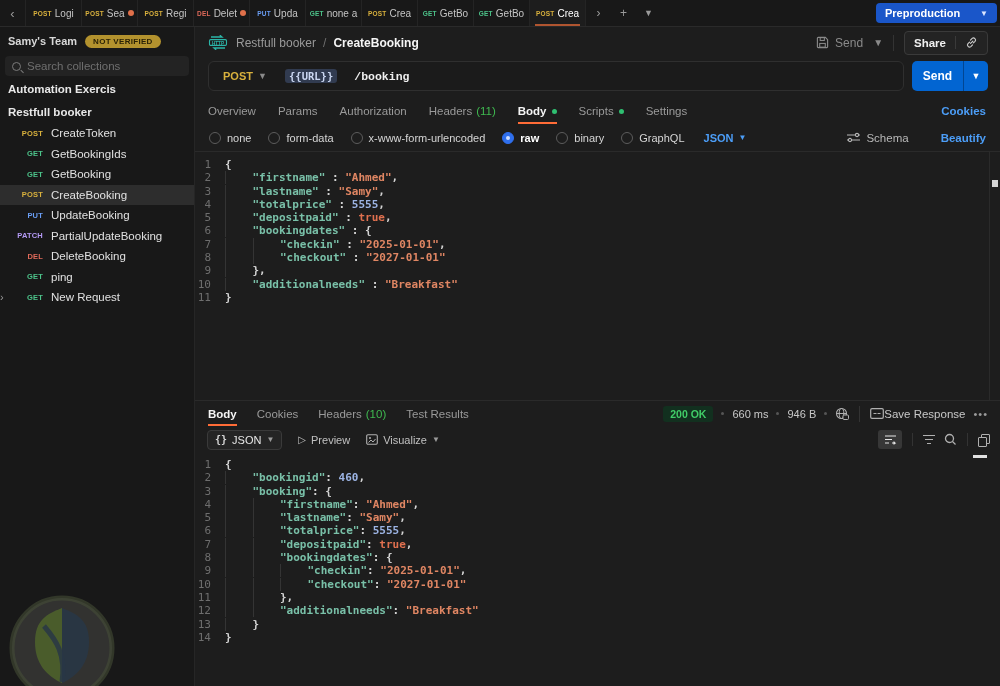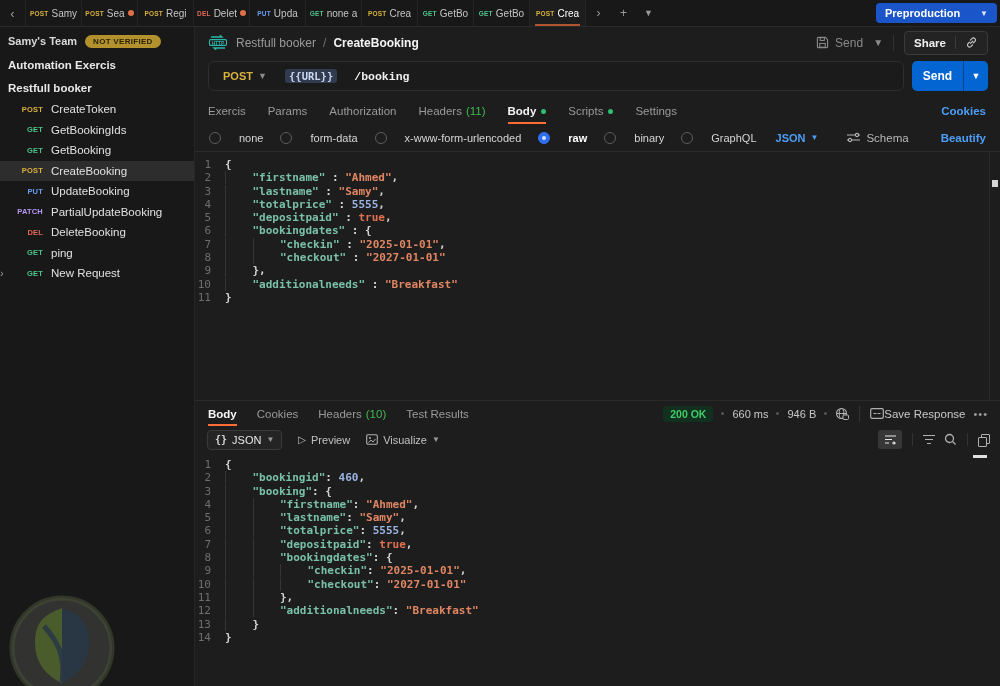--- a/index.html
+++ b/index.html
@@ -71,21 +71,21 @@
 
   .rtabs-row { height:26px; flex:none; display:flex; align-items:center; padding-left:13px; gap:22px; }
   .xtab { position:relative; font-size:11.5px; color:#9a9a9a; display:flex; align-items:center; cursor:pointer; height:100%; white-space:nowrap; }
   .xtab.active .xtab-label { color:#f5f5f5; font-weight:600; }
   .xtab.active::after { content:""; position:absolute; bottom:0; left:0; right:0; height:2px; background:var(--accent); }
   .xcount { color:var(--count); margin-left:4px; font-size:11.5px; }
   .gdot { width:5px; height:5px; border-radius:50%; background:var(--dotg); margin-left:5px; }
   .cookies-link { margin-left:auto; margin-right:14px; color:var(--link); font-size:11.5px; font-weight:600; cursor:pointer; }
 
   .radio-row { height:27px; flex:none; display:flex; align-items:center; padding-left:14px; gap:17px; }
-  .radio-item { display:flex; align-items:center; gap:18px; cursor:pointer; }
+  .radio-item { display:flex; align-items:center; gap:6px; cursor:pointer; }
   .radio { width:12px; height:12px; border:1.5px solid #5c5c5c; border-radius:50%; position:relative; flex:none; }
   .radio.on { border-color:#2f6fed; background:#2f6fed; }
   .radio.on::after { content:""; position:absolute; inset:3px; border-radius:50%; background:#cfe0ff; }
   .radio-label { font-size:11px; color:#d6d6d6; }
   .lang-dd { display:flex; align-items:center; gap:5px; color:var(--link); font-size:11px; font-weight:600; cursor:pointer; margin-left:2px; }
   .radio-right { margin-left:auto; display:flex; align-items:center; margin-right:14px; gap:8px; }
   .schema-grp { display:flex; align-items:center; gap:6px; color:#b8b8b8; font-size:11.5px; cursor:pointer; }
   .beautify { color:var(--link); font-size:11.5px; font-weight:600; margin-left:8px; cursor:pointer;padding-left:16px; }
 
   .editor { position:relative; flex:none; height:249px; border-top:1px solid #2a2a2a; padding-top:6px; overflow:hidden; }
@@ -136,21 +136,21 @@
 <body>
 
 <div class="app">
 
   <div class="topbar">
     <div class="tabstrip">
       <button class="nav-chev">‹</button>
       <div id="tab-strip">
           <div class="tab">
             <span class="tmethod" style="color: var(--m-POST);">POST</span>
-            <span class="tlabel">Samy</span>
+            <span class="tlabel">Logi</span>
           </div>
           <div class="tab">
             <span class="tmethod" style="color: var(--m-POST);">POST</span>
             <span class="tlabel">Sea</span>
             <span class="tdot"></span>
           </div>
           <div class="tab">
             <span class="tmethod" style="color: var(--m-POST);">POST</span>
             <span class="tlabel">Regi</span>
           </div>
@@ -193,20 +193,24 @@
         <span>Preproduction</span>
         <span class="chev-sm" style="color:#dce6ff;">▼</span>
       </button>
     </div>
   </div>
 
   <div class="sidebar">
     <div class="team-row">
       <span class="team-name">Samy's Team</span>
       <span class="nv-badge">NOT VERIFIED</span>
+    </div>
+    <div class="search-box">
+      <span class="mag"></span>
+      <input placeholder="Search collections" style="">
     </div>
     <div class="side-collection">Automation Exercis</div>
     <div class="side-collection">Restfull booker</div>
     <div id="side-items">
         <div class="srow">
           <span class="smethod" style="color: var(--m-POST);">POST</span>
           <span class="slabel">CreateToken</span>
         </div>
         <div class="srow">
           <span class="smethod" style="color: var(--m-GET);">GET</span>
@@ -289,21 +293,21 @@
       </div>
       <div class="send-grp">
         <span class="send-main">Send</span>
         <span class="send-chev">▼</span>
       </div>
     </div>
 
     <div class="rtabs-row">
       <div id="req-tabs" style="display:flex;gap:22px;height:100%;align-items:center;">
           <span class="xtab">
-            <span class="xtab-label">Exercis</span>
+            <span class="xtab-label">Overview</span>
           </span>
           <span class="xtab">
             <span class="xtab-label">Params</span>
           </span>
           <span class="xtab">
             <span class="xtab-label">Authorization</span>
           </span>
           <span class="xtab">
             <span class="xtab-label">Headers</span>
             <span class="xcount">(11)</span>

